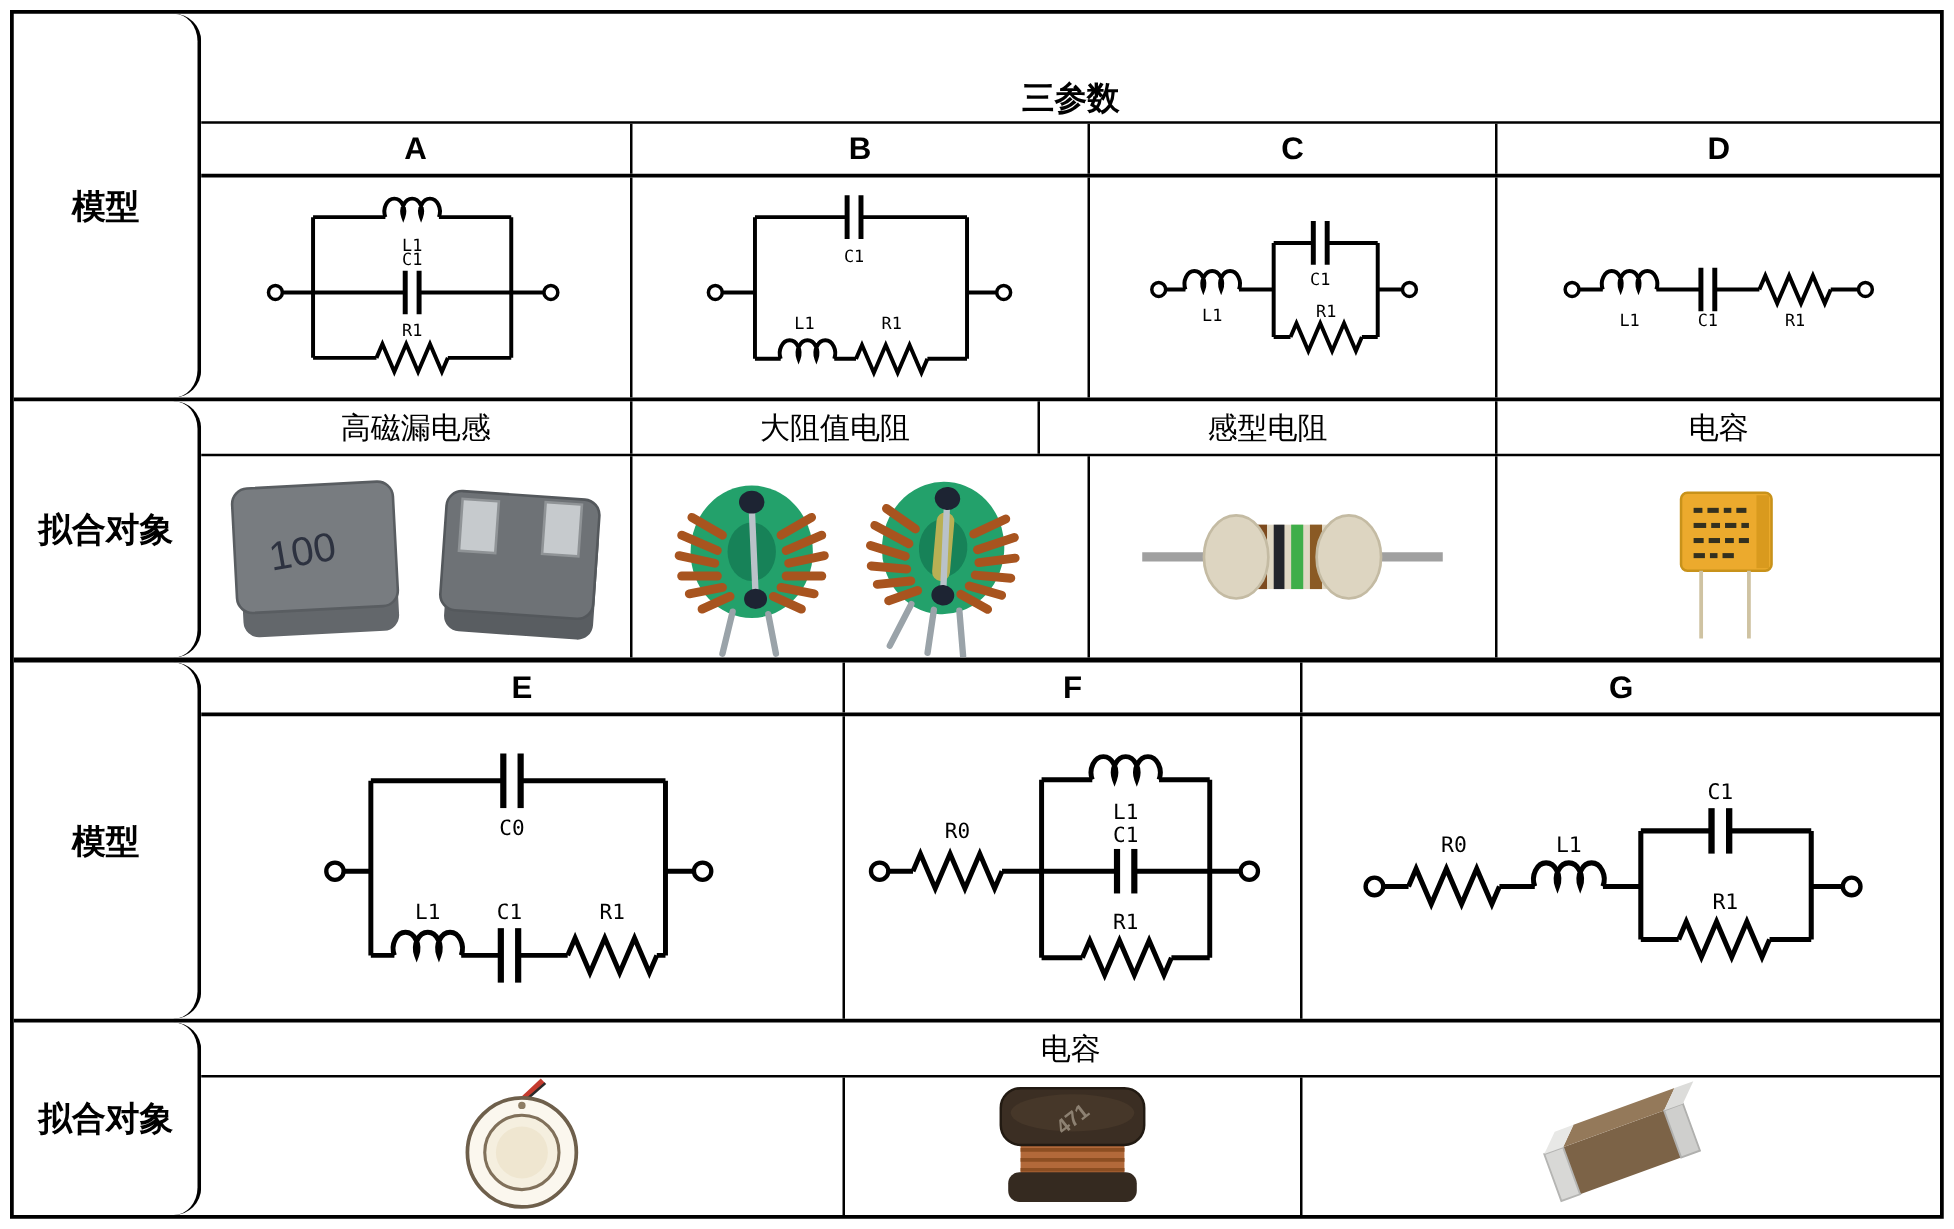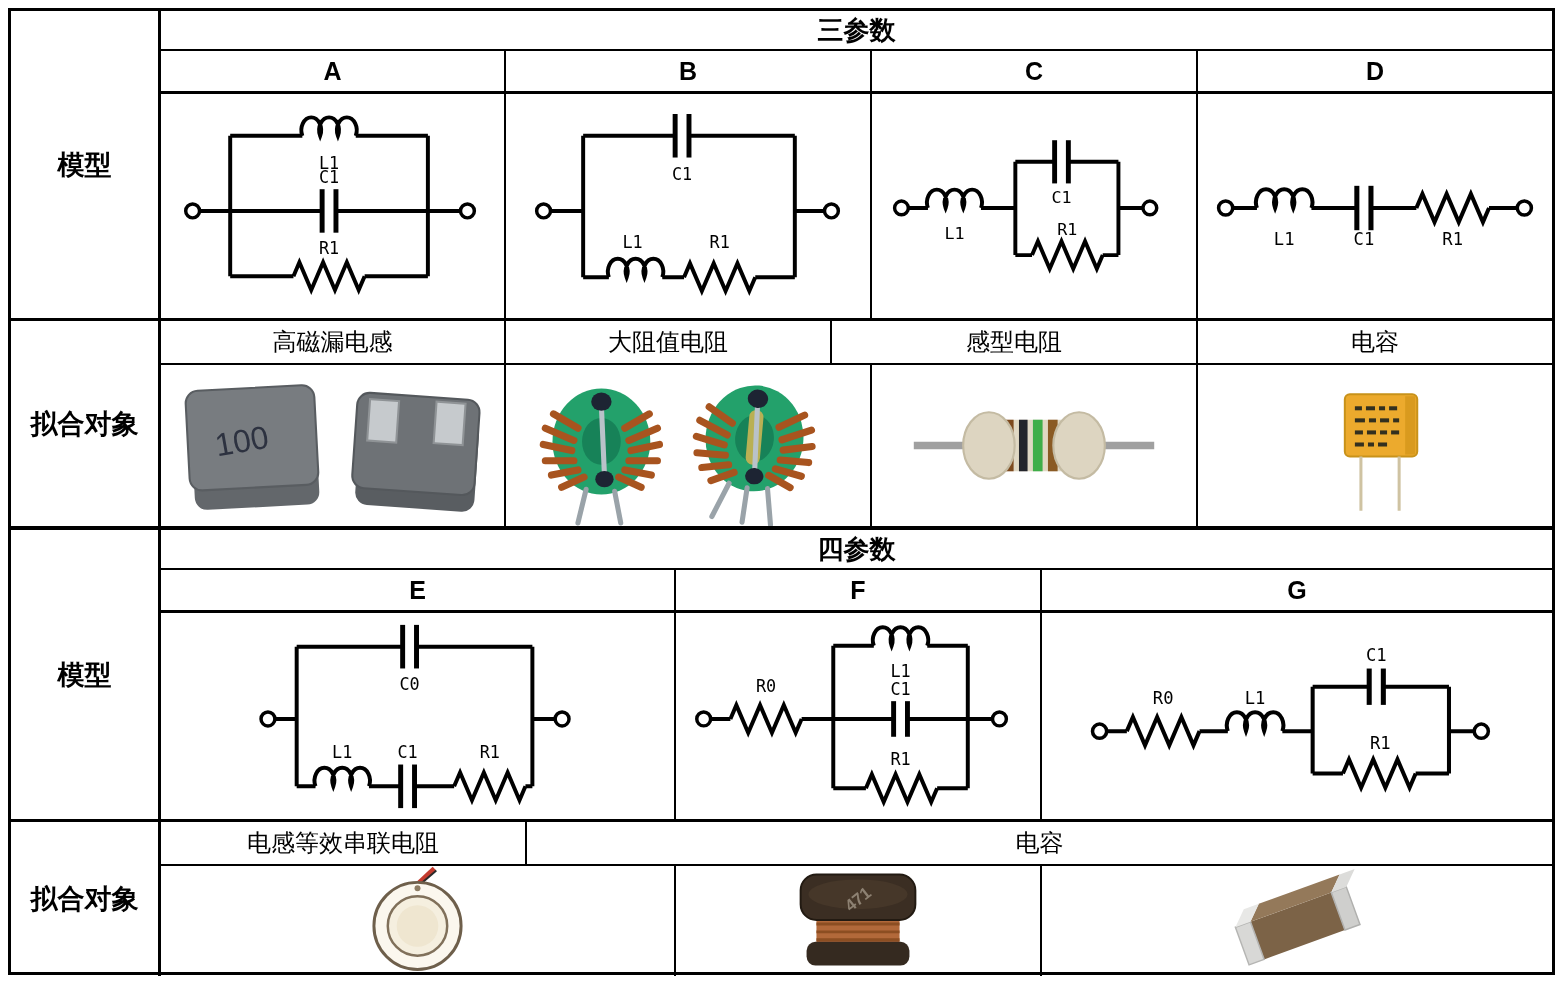--- a/index.html
+++ b/index.html
@@ -3,23 +3,23 @@
 <meta charset="utf-8">
 <style>
   html,body{margin:0;padding:0;background:#fff;font-family:"Liberation Sans",sans-serif;color:#000;}
   .page{position:relative;width:1563px;height:983px;box-sizing:border-box;padding:8px;background:#fff;}
   .tbl{width:100%;height:100%;box-sizing:border-box;border:3px solid #000;display:flex;flex-direction:column;}
   .group{display:flex;box-sizing:border-box;}
   .g1{height:310px;border-bottom:3px solid #000;}
   .g2{height:209px;border-bottom:4px solid #000;}
   .g3{height:292px;border-bottom:3px solid #000;}
   .g4{flex:1;}
-  .left{flex:0 0 150px;box-sizing:border-box;border-right:3px solid #000;display:flex;align-items:center;justify-content:center;font-weight:bold;font-size:27px;}
+  .left{flex:0 0 150px;box-sizing:border-box;border-right:3px solid #000;display:flex;align-items:center;justify-content:center;font-weight:bold;font-size:27px;border-radius:22px;}
   .right{flex:1;display:flex;flex-direction:column;min-width:0;}
-  .sec-title{height:40px;box-sizing:border-box;border-bottom:2px solid #000;display:flex;align-items:center;justify-content:center;font-weight:bold;font-size:26px;}
+  .sec-title{height:40px;box-sizing:border-box;border-bottom:2px solid #000;display:flex;align-items:center;justify-content:center;font-weight:bold;font-size:26px;margin-top:48px;}
   .heads{height:43px;box-sizing:border-box;border-bottom:3px solid #000;display:flex;}
   .hc{box-sizing:border-box;display:flex;align-items:center;justify-content:center;font-weight:bold;font-size:25px;}
   .labels{height:44px;box-sizing:border-box;border-bottom:2px solid #000;display:flex;}
   .lc{box-sizing:border-box;display:flex;align-items:center;justify-content:center;font-size:24px;}
   .row-cells{flex:1;display:flex;min-height:0;}
   .cell{box-sizing:border-box;display:flex;align-items:center;justify-content:center;min-width:0;overflow:hidden;}
   .bR{border-right:2px solid #000;}
   .wA{flex:0 0 345px}.wB{flex:0 0 366px}.wC{flex:0 0 326px}.wD{flex:1}
   .wE{flex:0 0 515px}.wF{flex:0 0 366px}.wG{flex:1}
   svg.fit{width:100%;height:100%;display:block;}
@@ -241,21 +241,20 @@
 
       </div>
     </div>
   </div>
 
   <div class="group g3">
     <div class="left">
       <span>模型</span>
     </div>
     <div class="right">
-      <div class="sec-title">四参数</div>
       <div class="heads">
         <div class="hc wE bR">E</div>
         <div class="hc wF bR">F</div>
         <div class="hc wG">G</div>
       </div>
       <div class="row-cells">
 
         <div class="cell wE bR">
           <svg class="fit" viewBox="0 0 518 204" preserveAspectRatio="xMidYMid meet">
             <path class="w" d="M115,105 H137 M137,32 V173 M375,32 V173 M375,105 H398"></path>
@@ -318,21 +317,20 @@
       </div>
     </div>
   </div>
 
   <div class="group g4">
     <div class="left">
       <span>拟合对象</span>
     </div>
     <div class="right">
       <div class="labels">
-        <div class="lc wF bR">电感等效串联电阻</div>
         <div class="lc wG">电容</div>
       </div>
       <div class="row-cells">
 
         <div class="cell wE bR">
           <svg class="fit" viewBox="0 0 518 110" preserveAspectRatio="xMidYMid meet">
             <path d="M259,18 L276,2" stroke="#c43b2e" stroke-width="5" fill="none"></path>
             <path d="M263,17 L278,4" stroke="#2a2a2a" stroke-width="2" fill="none"></path>
             <circle cx="259" cy="60" r="44" fill="#fbf7ee" stroke="#6e5f4b" stroke-width="3"></circle>
             <circle cx="259" cy="60" r="30" fill="#f5efdf" stroke="#80705a" stroke-width="2.5"></circle>

